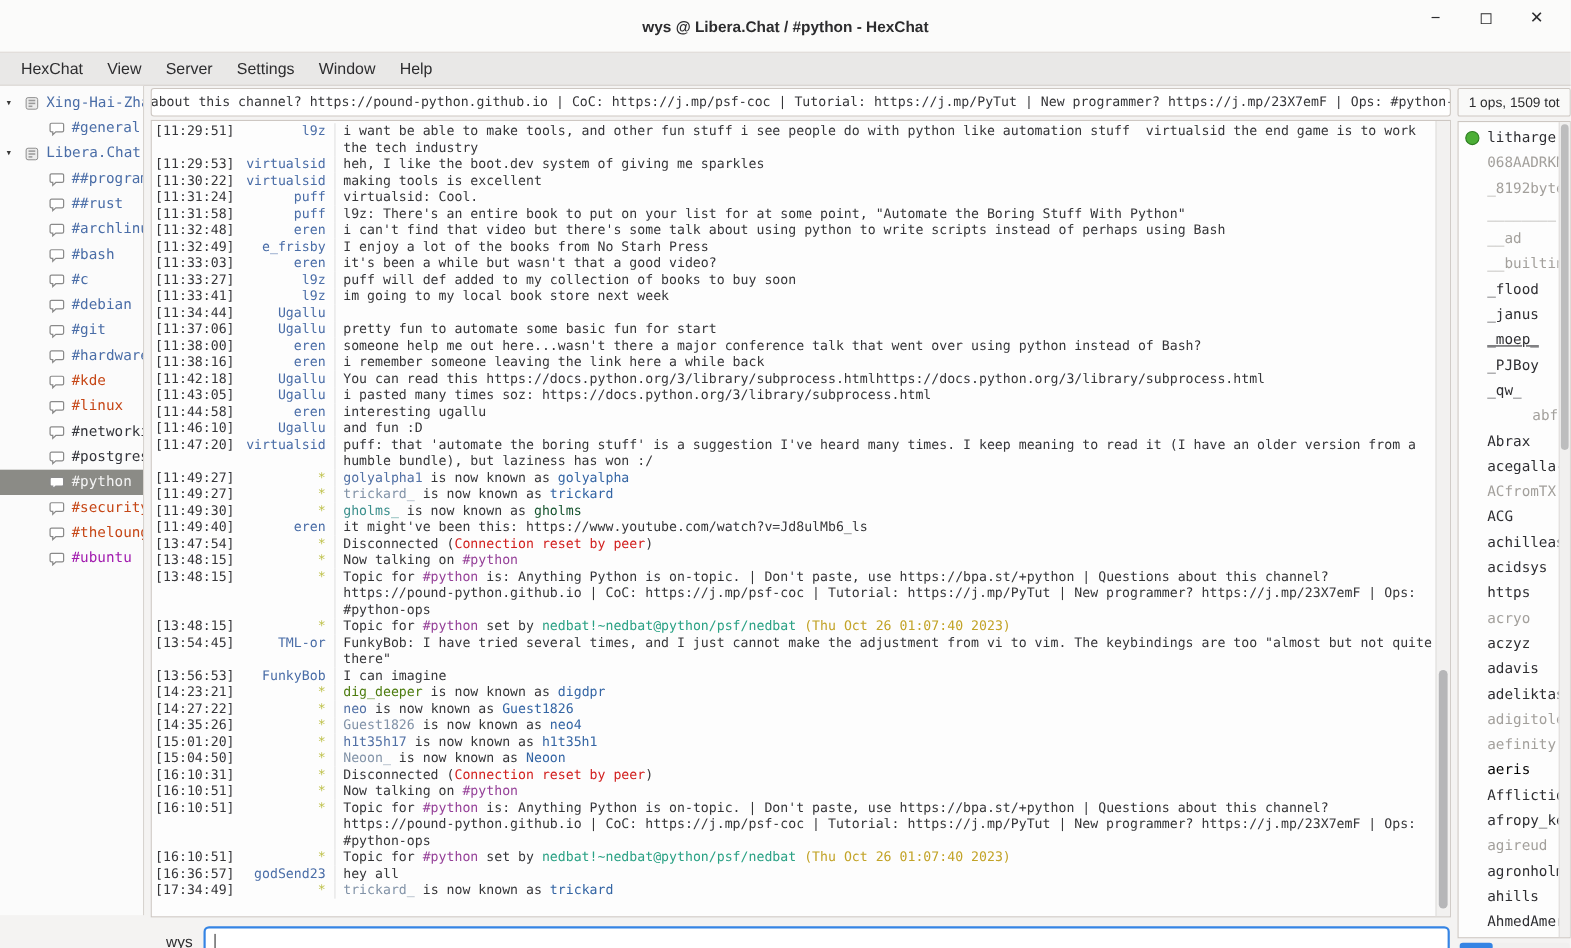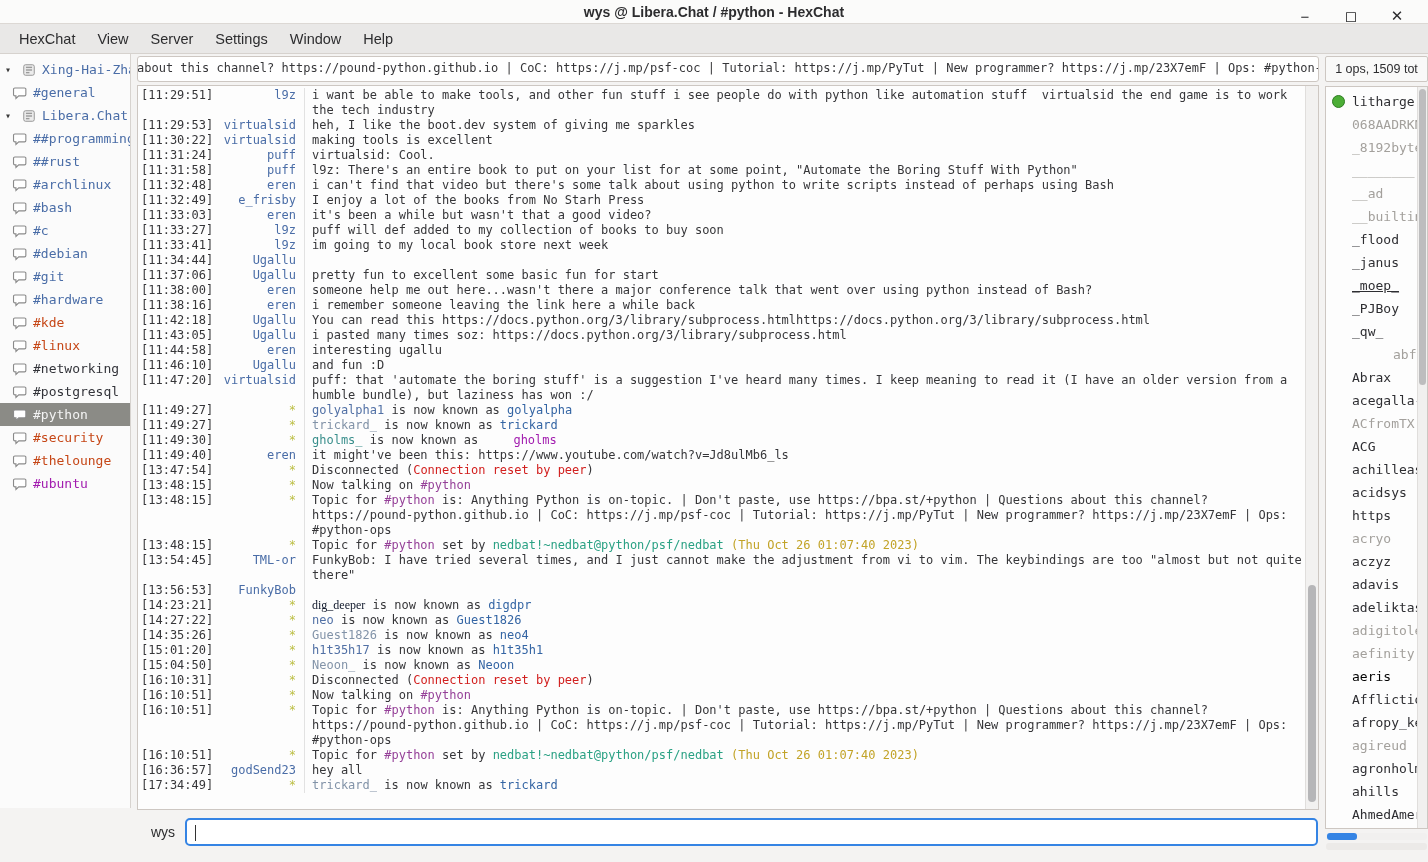--- a/index.html
+++ b/index.html
@@ -1,39 +1,39 @@
 <!DOCTYPE html>
 <html><head>
 <meta charset="utf-8">
 <style>
   * { box-sizing: border-box; margin: 0; padding: 0; }
   html,body { width:1428px; height:862px; overflow:hidden; }
   body { background:#f4f3f2; font-family:"Liberation Sans", sans-serif; }
 
   
-  .titlebar { height:24px; background:#fbfbfa; border-bottom:1px solid #dcd8d4;
+  .titlebar { height:48px; background:#fbfbfa; border-bottom:1px solid #dcd8d4;
               display:flex; align-items:center; justify-content:center; position:relative; }
   .wtitle { font-size:14px; font-weight:bold; color:#2c2c2e; }
   .wctrls { position:absolute; right:16px; top:0; height:32px; display:flex; align-items:center; }
   .wctrl { width:30px; text-align:center; margin-left:16px; font-size:15px; color:#2c2c2e; cursor:default; }
 
   
   .menubar { height:30px; background:#e9e8e7; border-bottom:1px solid #d6d2ce;
              display:flex; align-items:center; padding-left:8px; }
   .menu-item { font-size:14.5px; color:#2d2d2f; padding:0 11px; line-height:30px; }
 
   
   .content { display:flex; height:800px; }
 
   
   .sidebar { width:131px; background:#fbfbfb; border-right:1px solid #d7d3cf;
              margin-bottom:46px; overflow:hidden; padding-top:4px; }
   .trow { height:23px; display:flex; align-items:center; white-space:nowrap; overflow:hidden;
           font-family:"DejaVu Sans Mono", monospace; font-size:13px; padding-left:5px; }
-  .trow.chan { padding-left:12px; }
+  .trow.chan { padding-left:44px; }
   .trow.sel { background:#8b8b86; }
   .expander { width:17px; font-size:10px; color:#3a3a3a; flex:none; }
   .ticon { flex:none; margin-right:6px; display:flex; align-items:center; }
   .tlabel { overflow:hidden; white-space:nowrap; }
 
   
   .center { flex:1; min-width:0; display:flex; flex-direction:column; margin:0 6px; }
   .topicrow { margin-top:2px; height:26px; display:flex; }
   .topic-entry { flex:1; background:#ffffff; border:1px solid #cdc7c2; border-radius:3px;
                  font-family:"DejaVu Sans Mono", monospace; font-size:12px; line-height:23px;
@@ -325,21 +325,21 @@
             <span class="cnick" style="color: rgb(74, 109, 167);">l9z</span>
             <span class="cmsg"><span>im going to my local book store next week</span></span>
           </div>
           <div class="crow">
             <span class="ctime">[11:34:44]</span>
             <span class="cnick" style="color: rgb(74, 109, 167);">Ugallu</span>
           </div>
           <div class="crow">
             <span class="ctime">[11:37:06]</span>
             <span class="cnick" style="color: rgb(74, 109, 167);">Ugallu</span>
-            <span class="cmsg"><span>pretty fun to excellent some basic fun for start</span></span>
+            <span class="cmsg"><span>pretty fun to automate some basic fun for start</span></span>
           </div>
           <div class="crow">
             <span class="ctime">[11:38:00]</span>
             <span class="cnick" style="color: rgb(74, 109, 167);">eren</span>
             <span class="cmsg"><span>someone help me out here...wasn't there a major conference talk that went over using python instead of Bash?</span></span>
           </div>
           <div class="crow">
             <span class="ctime">[11:38:16]</span>
             <span class="cnick" style="color: rgb(74, 109, 167);">eren</span>
             <span class="cmsg"><span>i remember someone leaving the link here a while back</span></span>
@@ -375,21 +375,21 @@
             <span class="cmsg"><span style="color: rgb(81, 112, 165);">golyalpha1</span><span> is now known as </span><span style="color: rgb(52, 101, 164);">golyalpha</span></span>
           </div>
           <div class="crow">
             <span class="ctime">[11:49:27]</span>
             <span class="cnick" style="color: rgb(188, 191, 69);">*</span>
             <span class="cmsg"><span style="color: rgb(130, 147, 168);">trickard_</span><span> is now known as </span><span style="color: rgb(52, 101, 164);">trickard</span></span>
           </div>
           <div class="crow">
             <span class="ctime">[11:49:30]</span>
             <span class="cnick" style="color: rgb(188, 191, 69);">*</span>
-            <span class="cmsg"><span style="color: rgb(58, 143, 140);">gholms_</span><span> is now known as </span><span style="color: #a21caf; margin-left: 28px;">gholms</span></span>
+            <span class="cmsg"><span style="color: rgb(58, 143, 140);">gholms_</span><span> is now known as </span><span style="color: #14532d;">gholms</span></span>
           </div>
           <div class="crow">
             <span class="ctime">[11:49:40]</span>
             <span class="cnick" style="color: rgb(74, 109, 167);">eren</span>
             <span class="cmsg"><span>it might've been this: https://www.youtube.com/watch?v=Jd8ulMb6_ls</span></span>
           </div>
           <div class="crow">
             <span class="ctime">[13:47:54]</span>
             <span class="cnick" style="color: rgb(188, 191, 69);">*</span>
             <span class="cmsg"><span>Disconnected (</span><span style="color: rgb(210, 32, 31);">Connection reset by peer</span><span>)</span></span>
@@ -410,25 +410,26 @@
             <span class="cmsg"><span>Topic for </span><span style="color: rgb(149, 64, 152);">#python</span><span> set by </span><span style="color: rgb(42, 161, 132);">nedbat!~nedbat@python/psf/nedbat</span><span> </span><span style="color: rgb(194, 163, 39);">(Thu Oct 26 01:07:40 2023)</span></span>
           </div>
           <div class="crow">
             <span class="ctime">[13:54:45]</span>
             <span class="cnick" style="color: rgb(74, 109, 167);">TML-or</span>
             <span class="cmsg"><span>FunkyBob: I have tried several times, and I just cannot make the adjustment from vi to vim. The keybindings are too "almost but not quite there"</span></span>
           </div>
           <div class="crow">
             <span class="ctime">[13:56:53]</span>
             <span class="cnick" style="color: rgb(74, 109, 167);">FunkyBob</span>
+            <span class="cmsg"><span>I can imagine</span></span>
           </div>
           <div class="crow">
             <span class="ctime">[14:23:21]</span>
             <span class="cnick" style="color: rgb(188, 191, 69);">*</span>
-            <span class="cmsg"><span style="color: #0f172a; font-family: Liberation Serif, serif;">dig_deeper</span><span> is now known as </span><span style="color: rgb(52, 101, 164);">digdpr</span></span>
+            <span class="cmsg"><span style="color: #4d7c0f;">dig_deeper</span><span> is now known as </span><span style="color: rgb(52, 101, 164);">digdpr</span></span>
           </div>
           <div class="crow">
             <span class="ctime">[14:27:22]</span>
             <span class="cnick" style="color: rgb(188, 191, 69);">*</span>
             <span class="cmsg"><span style="color: rgb(81, 112, 165);">neo</span><span> is now known as </span><span style="color: rgb(52, 101, 164);">Guest1826</span></span>
           </div>
           <div class="crow">
             <span class="ctime">[14:35:26]</span>
             <span class="cnick" style="color: rgb(188, 191, 69);">*</span>
             <span class="cmsg"><span style="color: rgb(130, 147, 168);">Guest1826</span><span> is now known as </span><span style="color: rgb(52, 101, 164);">neo4</span></span>

